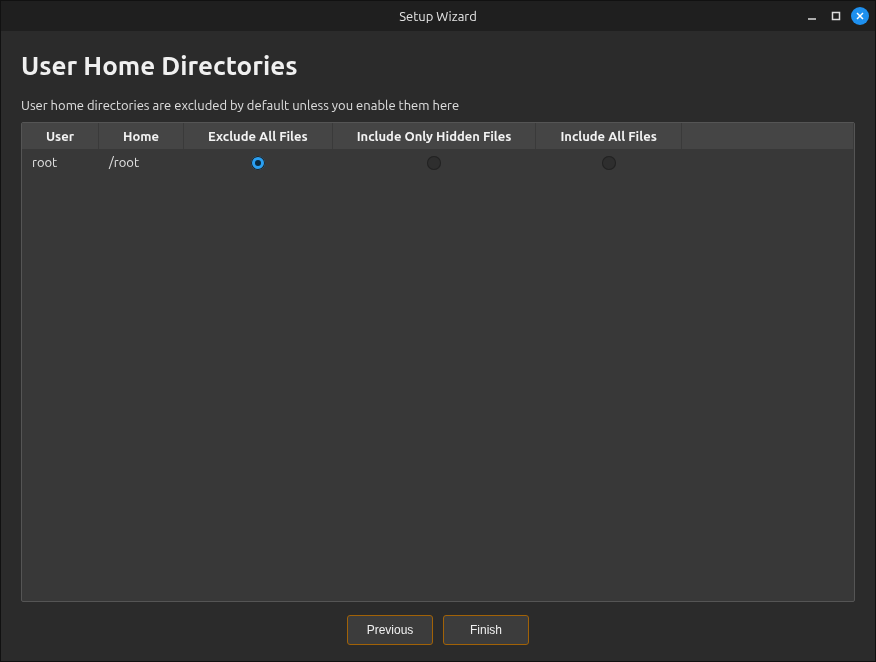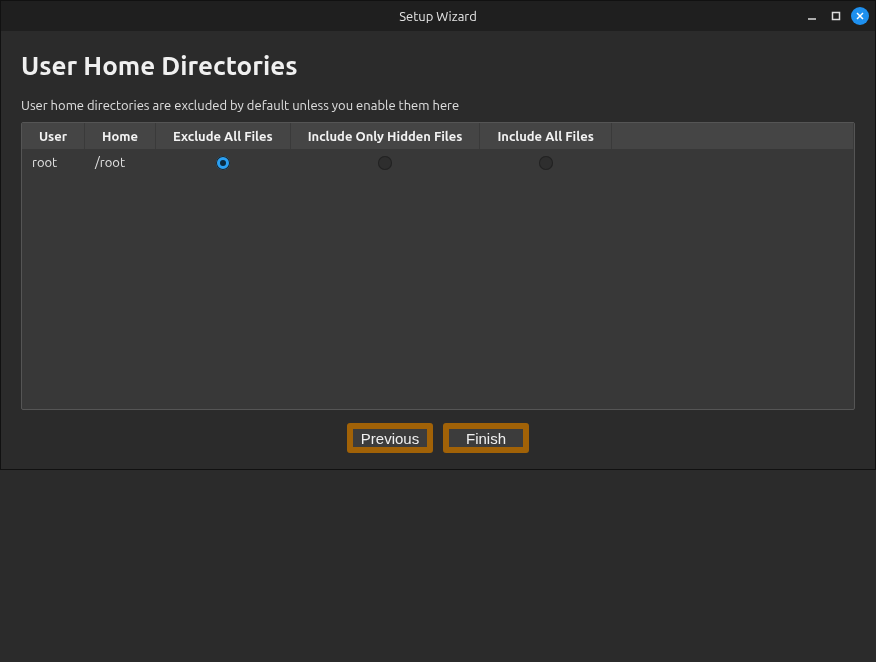--- a/index.html
+++ b/index.html
@@ -1,37 +1,37 @@
 <!DOCTYPE html>
 <html><head>
 <meta charset="utf-8">
 <style>
   * { box-sizing: border-box; margin: 0; padding: 0; }
   html, body { width: 876px; height: 662px; font-family: "Ubuntu", "Segoe UI", "Helvetica Neue", Arial, sans-serif; background: #2b2b2b; color: #ddd; overflow: hidden; }
-  .window { width: 876px; height: 470px; background: #2b2b2b; border: 1px solid #111; position: relative; }
+  .window { width: 876px; height: 662px; background: #2b2b2b; border: 1px solid #111; position: relative; }
   .titlebar { height: 30px; background: #1f1f1f; display: flex; align-items: center; justify-content: center; position: relative; color: #e5e5e5; font-size: 13px; }
   .titlebar .controls { position: absolute; right: 6px; top: 0; height: 30px; display: flex; align-items: center; gap: 6px; }
   .ctrl-btn { width: 18px; height: 18px; display: flex; align-items: center; justify-content: center; border-radius: 50%; font-size: 11px; }
   .ctrl-min, .ctrl-max { color: #ddd; background: transparent; }
   .ctrl-min svg, .ctrl-max svg { display:block; }
   .ctrl-close { background: #1e90ef; color: #fff; }
   .content { position: absolute; left: 20px; right: 20px; top: 50px; bottom: 70px; }
   h2.page-title { font-size: 26px; font-weight: 700; color: #f0f0f0; }
   .subtitle { margin-top: 18px; color: #e0e0e0; font-size: 13px; }
   .grid-area { margin-top: 10px; width: 100%; height: calc(100% - 60px); background: #383838; border: 1px solid #555; border-radius: 2px; overflow: hidden; }
   table { width: 100%; border-collapse: collapse; font-size: 13px; }
-  thead th { background: #454545; color: #f3f3f3; text-align: left; padding: 6px 17px; font-weight: 700; border-right: 1px solid #3a3a3a; white-space: nowrap; }
+  thead th { background: #454545; color: #f3f3f3; text-align: left; padding: 6px 24px; font-weight: 700; border-right: 1px solid #3a3a3a; white-space: nowrap; }
   tbody td { padding: 5px 10px; color: #e3e3e3; border-right: 1px solid transparent; white-space: nowrap; }
   thead th.expand { width: 100%; }
   td.center, th.center { text-align: center; }
   .radio { display: inline-block; width: 14px; height: 14px; border-radius: 50%; background: #2e2e2e; box-shadow: inset 0 0 0 1px #222; position: relative; vertical-align: middle; }
   .radio.selected { background: #2aa0f3; }
   .radio.selected::after { content: ""; position: absolute; left: 4px; top: 4px; width: 6px; height: 6px; border-radius: 50%; background: #0a2a40; }
   .footer { position: absolute; left: 0; right: 0; bottom: 16px; display: flex; justify-content: center; gap: 10px; }
-  button.action { min-width: 86px; height: 30px; background: #3c3c3c; color: #f0f0f0; border: 6px solid #a16207; border-radius: 3px; font-size: 15px; cursor: pointer; }
+  button.action { min-width: 86px; height: 30px; background: #3c3c3c; color: #f0f0f0; border: 1px solid #a16207; border-radius: 3px; font-size: 12px; cursor: pointer; }
 </style>
 </head>
 <body>
 
 <div class="window">
   <div class="titlebar">
     <span>Setup Wizard</span>
     <div class="controls">
       <div class="ctrl-btn ctrl-min">
         <svg width="12" height="12" viewBox="0 0 12 12">

